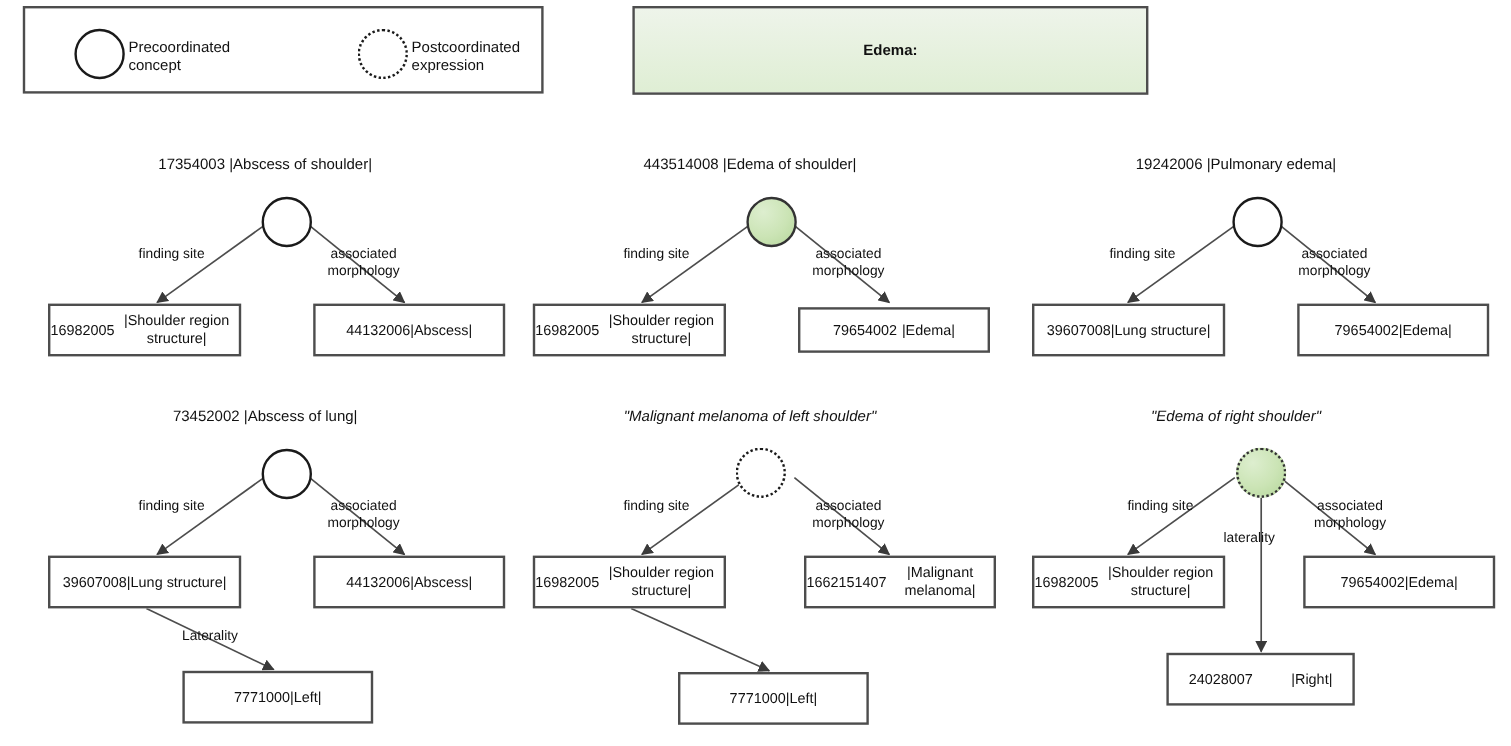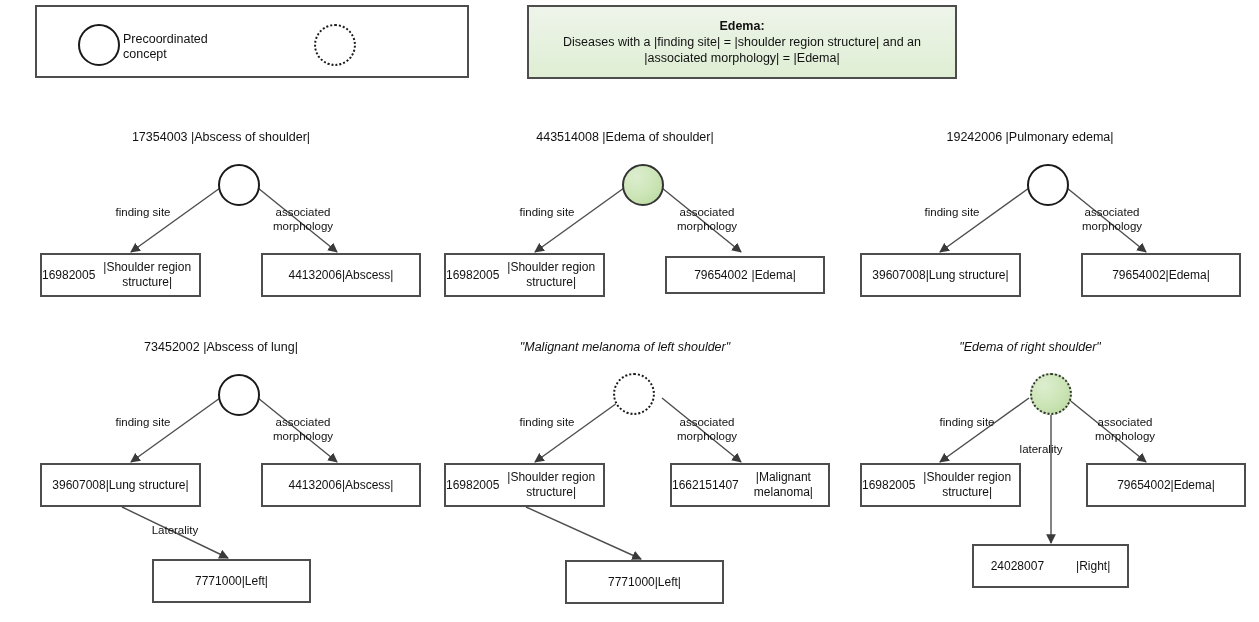--- a/index.html
+++ b/index.html
@@ -2,21 +2,21 @@
 <html><head>
 <meta charset="utf-8">
 <style>
   html,body{margin:0;padding:0;background:#ffffff;}
   body{width:1259px;height:622px;position:relative;overflow:hidden;
        font-family:"Liberation Sans","DejaVu Sans",sans-serif;color:#111;}
   .abs{position:absolute;}
 
   
   #legend{left:19px;top:5px;width:434px;height:73px;
-          border:2px solid #4d4d4d;background:#fff;box-sizing:border-box;margin-left:16px;}
+          border:2px solid #4d4d4d;background:#fff;box-sizing:border-box;}
   .legend-circle-solid{left:41px;top:17px;width:42px;height:42px;border-radius:50%;
           border:2px solid #1a1a1a;background:#fff;box-sizing:border-box;}
   .legend-circle-dotted{left:277px;top:17px;width:42px;height:42px;border-radius:50%;
           border:2.5px dotted #1a1a1a;background:#fff;box-sizing:border-box;}
   .legend-label{font-size:12.5px;line-height:15px;}
   #legend-label-pre{left:86px;top:25px;width:130px;}
   #legend-label-post{left:322px;top:25px;width:130px;}
 
   
   #query-box{left:527px;top:5px;width:430px;height:74px;
@@ -51,25 +51,25 @@
   .edge-label{font-size:11.5px;line-height:13.5px;text-align:center;white-space:nowrap;}
   .edge-label.wrap{white-space:normal;width:74px;}
 </style>
 </head>
 <body>
 
 <div class="abs" id="legend">
   <div class="abs legend-circle-solid"></div>
   <div class="abs legend-label" id="legend-label-pre">Precoordinated concept</div>
   <div class="abs legend-circle-dotted"></div>
+  <div class="abs legend-label" id="legend-label-post">Postcoordinated expression</div>
 </div>
 
 <div class="abs" id="query-box">
   <div id="query-title">Edema:</div>
-  <div id="query-text">Diseases with a |finding site| = |shoulder region structure| and an |associated morphology| = |Edema|</div>
 </div>
 
 <svg class="abs" id="edges" viewBox="0 0 1259 622" xmlns="http://www.w3.org/2000/svg">
   <defs>
     <marker id="ah" viewBox="0 0 10 10" refX="9" refY="5" markerWidth="7" markerHeight="7" orient="auto-start-reverse">
       <path d="M 0 0 L 10 5 L 0 10 z" fill="#3a3a3a"></path>
     </marker>
   </defs>
   <g stroke="#4d4d4d" stroke-width="1.4" fill="none" marker-end="url(#ah)">
 

